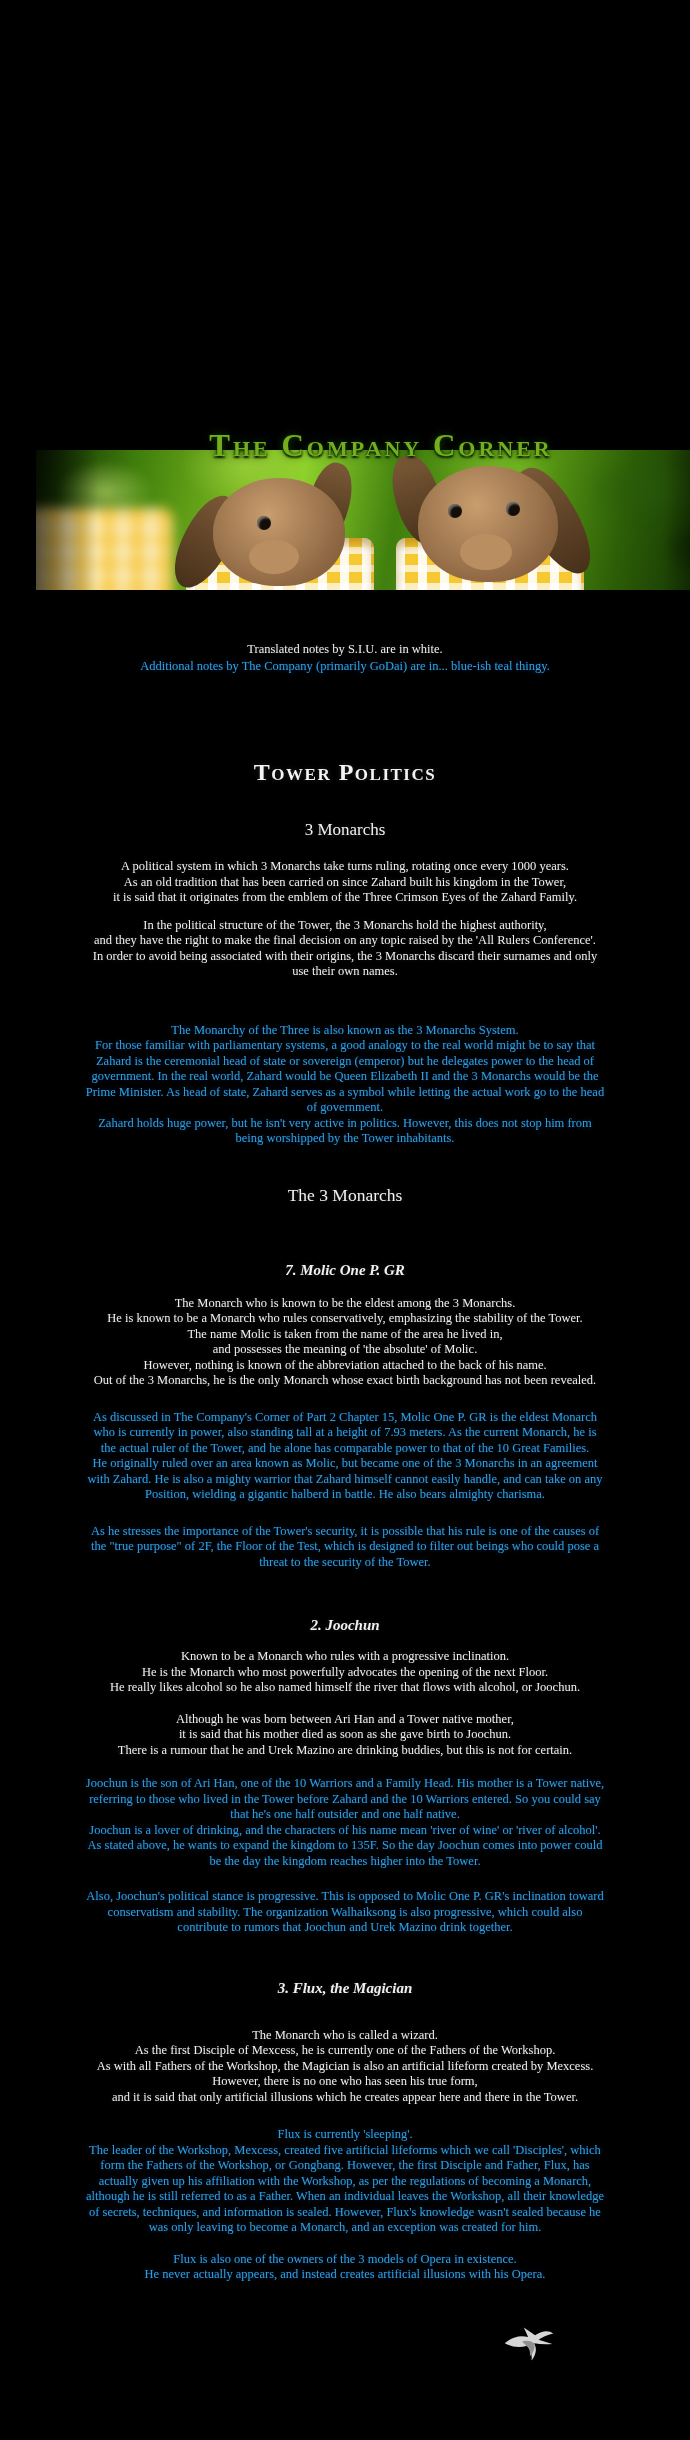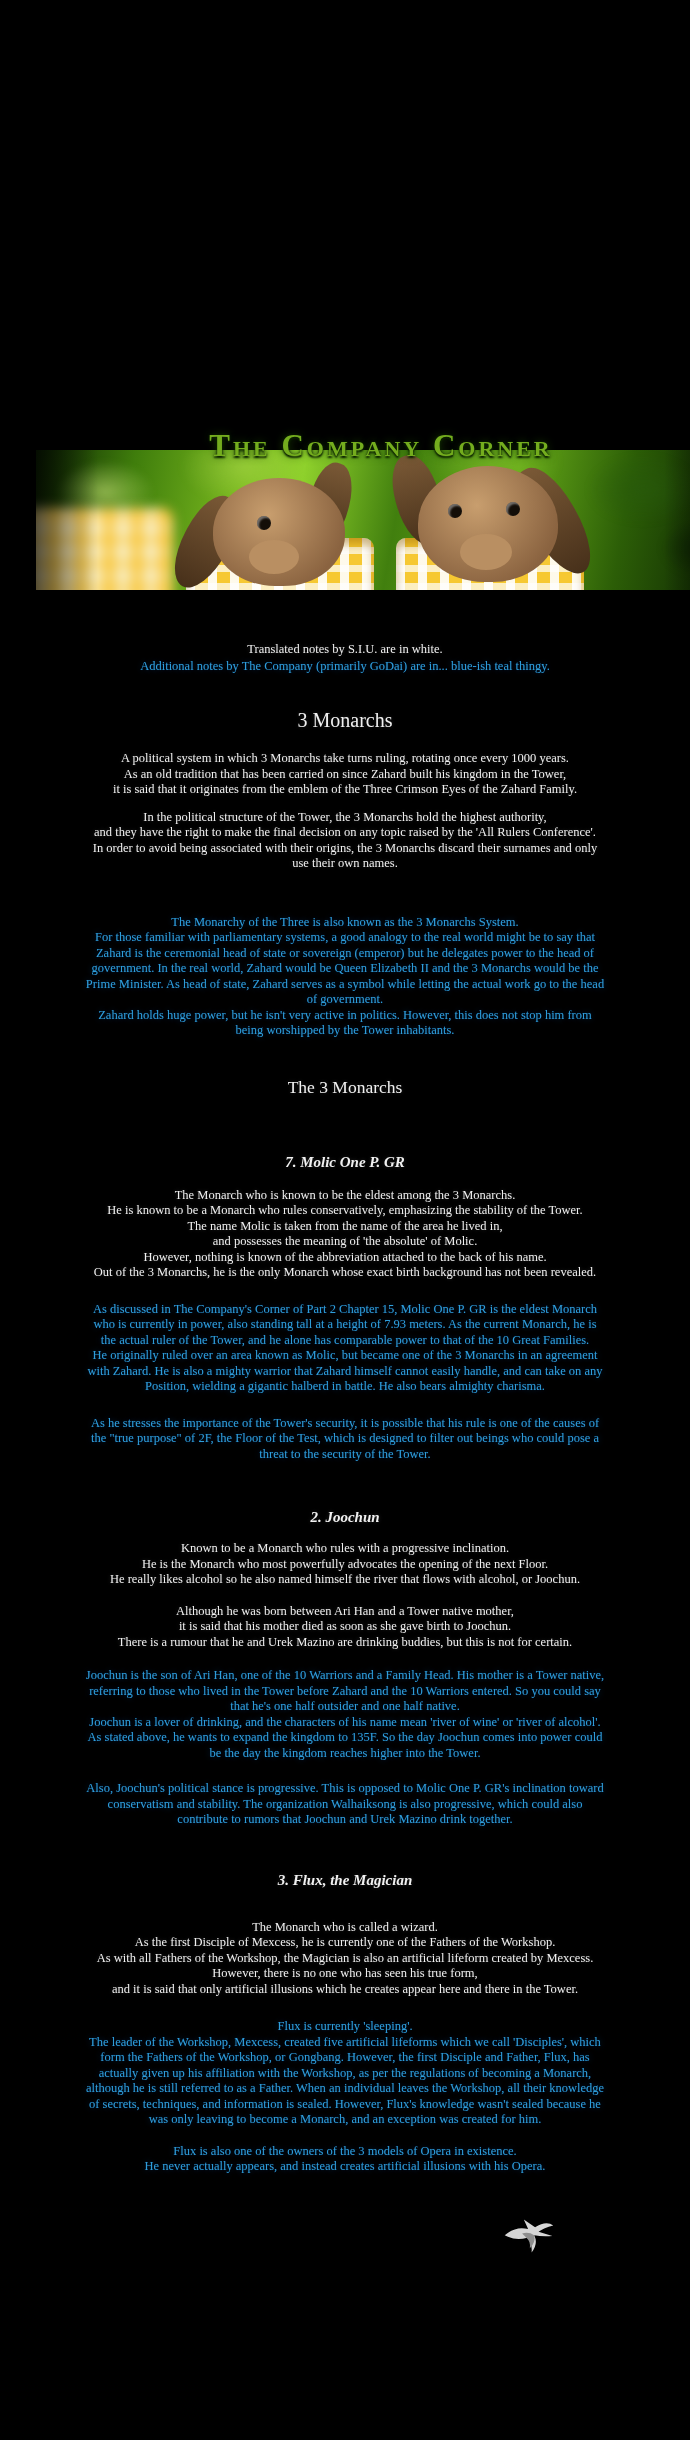--- a/index.html
+++ b/index.html
@@ -49,21 +49,21 @@
   .banner-title{position:absolute;left:0;top:-22px;width:100%;text-align:center;z-index:3;
     font-variant:small-caps;font-weight:700;font-size:31px;letter-spacing:3px;color:#74ad1e;
     text-shadow:0 0 3px #0c2202,0 0 9px rgba(30,70,6,.95),0 2px 2px #0a1c02;}
 
   
   .legend{margin-top:51px;text-align:center;font-size:12.5px;line-height:17px;}
   .w{color:#f1f1f1;text-shadow:0 0 4px rgba(90,90,90,.45);}
   .t{color:#2f9edb;text-shadow:0 0 1px rgba(6,40,75,.95),0 0 6px rgba(14,74,128,.6);}
   h1.doc-title{margin:84px 0 0 0;text-align:center;font-variant:small-caps;letter-spacing:1.5px;
     font-weight:600;font-size:24px;color:#f3f3f3;text-shadow:0 0 5px rgba(100,100,100,.4);}
-  h2.sec{margin:0;text-align:center;font-weight:500;font-size:20px;color:#f1f1f1;text-shadow:0 0 4px rgba(90,90,90,.4);}
+  h2.sec{margin:0;text-align:center;font-weight:500;font-size:17px;color:#f1f1f1;text-shadow:0 0 4px rgba(90,90,90,.4);}
   h3.mon{margin:0;text-align:center;font-weight:700;font-style:italic;font-size:15px;color:#f1f1f1;text-shadow:0 0 4px rgba(90,90,90,.4);}
   p.para{margin:0 auto;width:660px;text-align:center;font-size:12.5px;line-height:15.5px;white-space:pre-line;}
 
   
   .logo{margin:41px 0 0 503px;width:52px;height:40px;}
 </style>
 </head>
 <body>
 
 <div class="col">
@@ -92,20 +92,21 @@
       <div class="edge-shade"></div>
     </div>
     <div class="banner-title">The Company Corner</div>
   </div>
 
   <div class="legend">
     <div class="w">Translated notes by S.I.U. are in white.</div>
     <div class="t">Additional notes by The Company (primarily GoDai) are in... blue-ish teal thingy.</div>
   </div>
 
+  <h1 class="doc-title">Tower Politics</h1>
 
   <h2 class="sec" style="margin-top:34px;">3 Monarchs</h2>
   <p class="para w" style="margin-top:19px;">A political system in which 3 Monarchs take turns ruling, rotating once every 1000 years.
 As an old tradition that has been carried on since Zahard built his kingdom in the Tower,
 it is said that it originates from the emblem of the Three Crimson Eyes of the Zahard Family.</p>
   <p class="para w" style="margin-top:12px;">In the political structure of the Tower, the 3 Monarchs hold the highest authority,
 and they have the right to make the final decision on any topic raised by the 'All Rulers Conference'.
 In order to avoid being associated with their origins, the 3 Monarchs discard their surnames and only
 use their own names.</p>
   <p class="para t" style="margin-top:43px;">The Monarchy of the Three is also known as the 3 Monarchs System.

